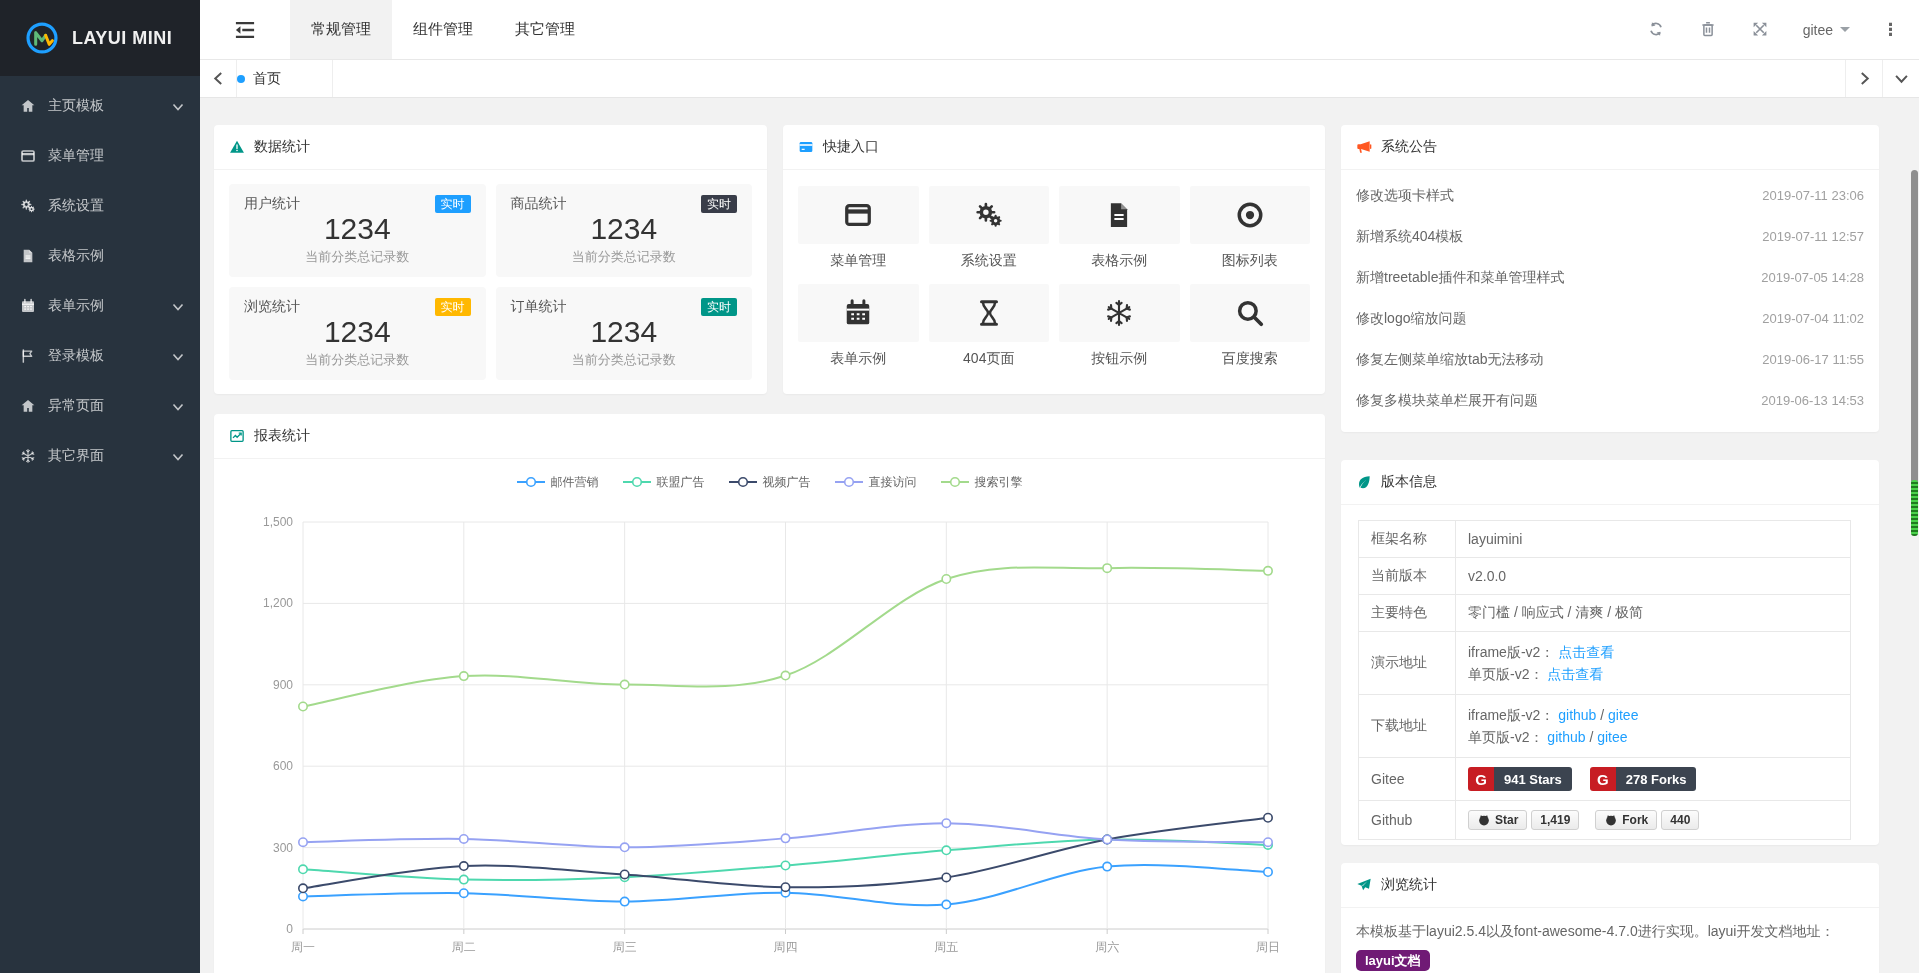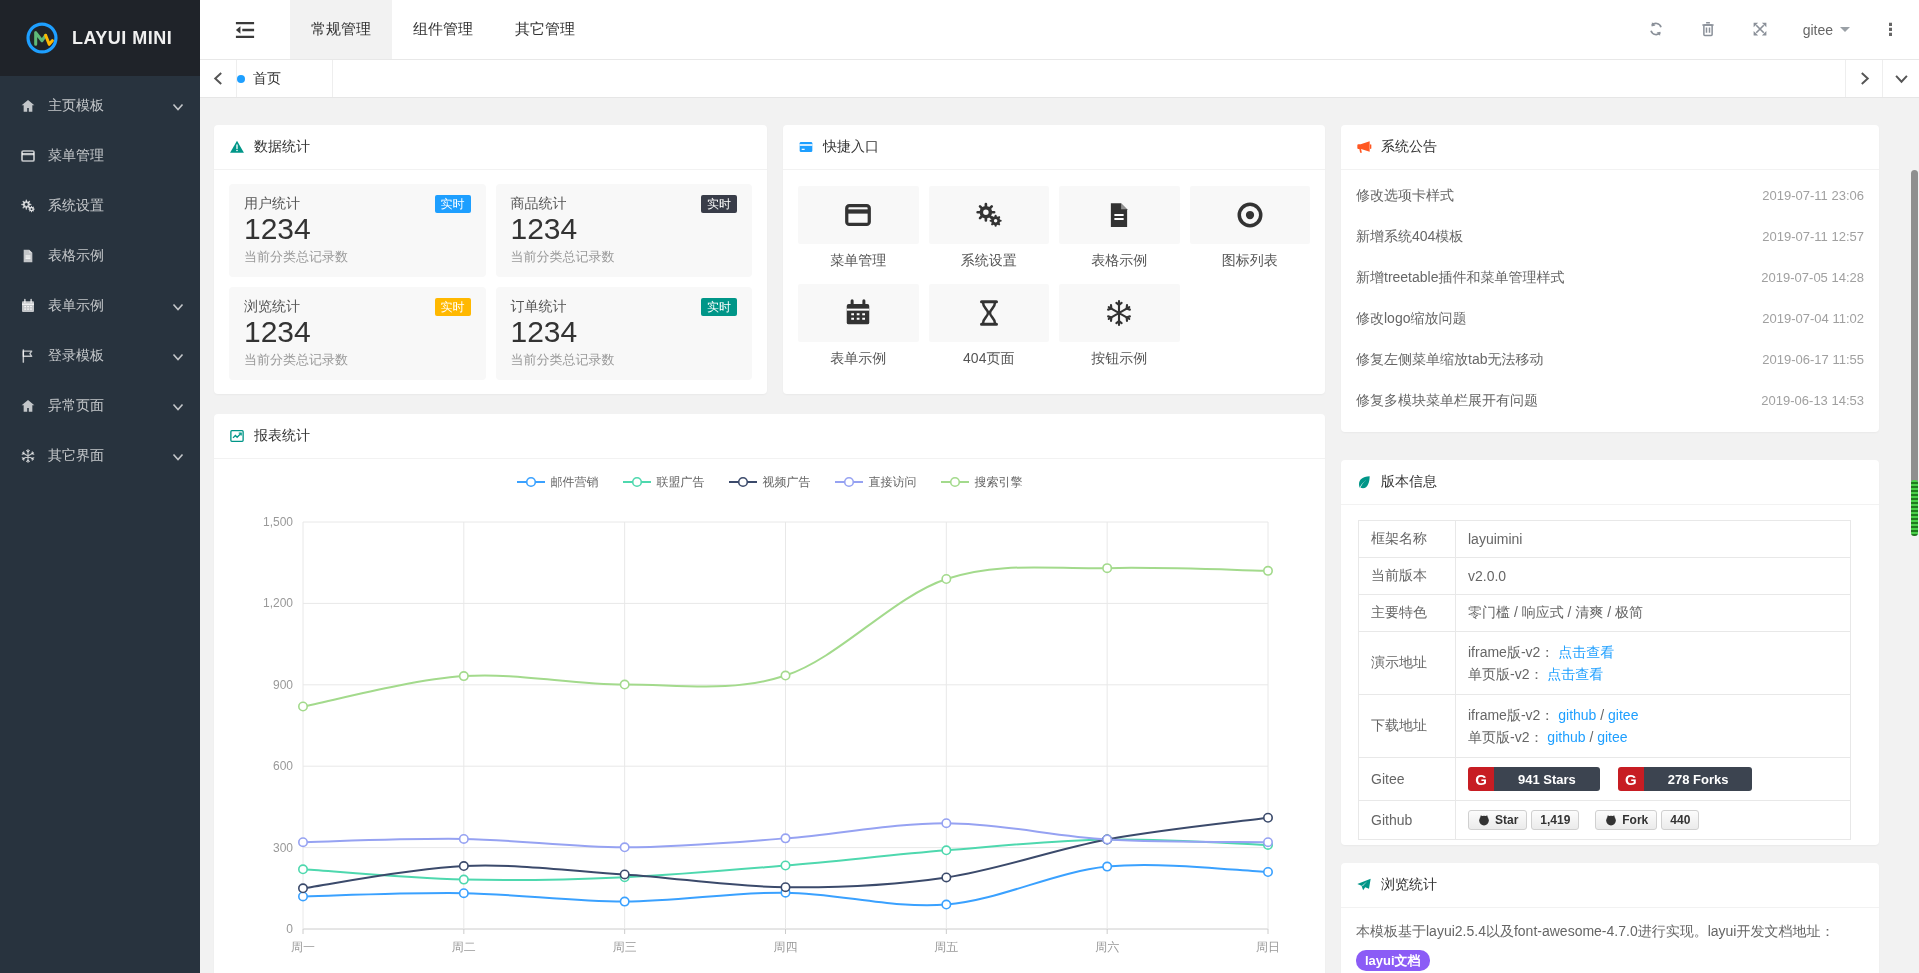--- a/index.html
+++ b/index.html
@@ -51,21 +51,21 @@
   .content { position:absolute; left:200px; top:98px; width:1719px; height:875px; overflow:hidden; }
   .card { position:absolute; background:#fff; border-radius:4px; box-shadow:0 1px 2px rgba(0,0,0,.04); }
   .card-head { height:45px; display:flex; align-items:center; gap:9px; padding:0 15px;
     border-bottom:1px solid #f2f2f2; font-size:14px; color:#333; }
   .ch-icon { width:16px; height:16px; display:inline-flex; }
   .ch-icon svg { width:16px; height:16px; }
   .c-green { color:#009688; } .c-blue { color:#1E9FFF; } .c-red { color:#FF5722; } .c-teal { color:#009688; }
 
   #card-stats { left:14px; top:27px; width:553px; height:269px; }
   .stats-grid { display:grid; grid-template-columns:1fr 1fr; gap:10px; padding:14px 15px; }
-  .stat-box { background:#f8f8f8; border-radius:4px; height:93px; padding:11px 15px; }
+  .stat-box { background:#f8f8f8; border-radius:4px; height:93px; padding:11px 15px;text-align:center; }
   .stat-top { display:flex; justify-content:space-between; align-items:flex-start; }
   .stat-label { font-size:14px; color:#555; }
   .stat-badge { font-size:12px; color:#fff; border-radius:2px; padding:3px 6px; line-height:1; }
   .stat-value { font-size:30px; color:#333; line-height:32px; }
   .stat-cap { font-size:13px; color:#999; margin-top:3px; }
 
   #card-quick { left:583px; top:27px; width:542px; height:269px; }
   .quick-grid { display:grid; grid-template-columns:repeat(4,1fr); column-gap:10px; row-gap:14px; padding:16px 15px; }
   .quick-item { cursor:pointer; text-align:center; }
   .quick-iconbox { height:58px; background:#f8f8f8; border-radius:2px; display:flex; align-items:center; justify-content:center; color:#333; }
@@ -86,32 +86,32 @@
   #card-version { left:1141px; top:362px; width:538px; height:385px; }
   .vtable { margin:15px 17px; border-collapse:collapse; width:493px; font-size:14px; }
   .vtable td { border:1px solid #e8e8e8; padding:9px 12px; color:#666; vertical-align:middle; }
   .vtable td.vl { width:97px; background:#fff; }
   .vtable .vv div { line-height:22px; }
   .vtable a { color:#1E9FFF; text-decoration:none; cursor:pointer; }
   .gitee-badge { display:inline-flex; height:24px; margin-right:14px; cursor:pointer; vertical-align:middle;
     border-radius:3px; overflow:hidden; }
   .gb-logo { width:26px; background:#c71d23; color:#fff; font-weight:bold; font-size:15px;
     display:flex; align-items:center; justify-content:center; }
-  .gb-text { background:#3c4450; color:#fff; font-weight:bold; font-size:13px; padding:0 24px;
+  .gb-text { background:#3c4450; color:#fff; font-weight:bold; font-size:13px; padding:0 10px;
     display:flex; align-items:center; }
   .gh-group { display:inline-flex; align-items:center; margin-right:12px; vertical-align:middle; }
   .gh-btn,.gh-count { border:1px solid #d0d0d0; border-radius:3px; background:linear-gradient(#fcfcfc,#ebebeb);
     font-size:12px; font-weight:bold; color:#333; padding:2px 8px; display:inline-flex; align-items:flex-start; gap:4px; cursor:pointer; }
   .gh-count { margin-left:4px; }
   .gh-btn svg { width:14px; height:14px; }
 
   #card-author { left:1141px; top:765px; width:538px; height:220px; }
   .author-body { padding:10px 15px; font-size:14px; color:#666; line-height:26px; }
-  .badge-orange { display:inline-block; background:#8b5cf6; color:#fff; font-size:13px; font-weight:bold;
-    border-radius:10px; padding:4px 9px; line-height:1; margin:6px 0; cursor:pointer; }
+  .badge-orange { display:inline-block; background:#701a75; color:#fff; font-size:13px; font-weight:bold;
+    border-radius:5px; padding:4px 9px; line-height:1; margin:6px 0; cursor:pointer; }
 
   
   .scrollbar { position:absolute; right:0; top:0; width:9px; height:875px; }
   .sb-thumb { position:absolute; right:1px; top:72px; width:7px; height:335px; background:#8f8f8f; border-radius:4px; }
   .sb-marker { position:absolute; right:1px; top:382px; width:7px; height:56px; border-radius:3px;
     background:repeating-linear-gradient(180deg,#4bd14b 0 2px,#1f7a1f 2px 4px); }
 </style>
 </head>
 <body>
 
@@ -450,20 +450,31 @@
               <span style="width:30px;height:30px;display:inline-flex">
                 <svg viewBox="0 0 24 24">
                   <g fill="none" stroke="currentColor" stroke-width="1.7" stroke-linecap="round">
                     <path d="M12 2.5v19M3.8 7.25l16.4 9.5M20.2 7.25 3.8 16.75"></path>
                     <path d="M12 5.5 9.9 3.9M12 5.5l2.1-1.6M12 18.5l-2.1 1.6M12 18.5l2.1 1.6M5.9 8.4l-.3-2.7M5.9 8.4l-2.6.9M18.1 15.6l.3 2.7M18.1 15.6l2.6-.9M18.1 8.4l2.6.9M18.1 8.4l.3-2.7M5.9 15.6l-2.6-.9M5.9 15.6l-.3 2.7"></path>
                   </g>
                 </svg>
               </span>
             </div>
             <div class="quick-label">按钮示例</div>
+          </div>
+          <div class="quick-item">
+            <div class="quick-iconbox">
+              <span style="width:30px;height:30px;display:inline-flex">
+                <svg viewBox="0 0 24 24">
+                  <circle cx="10.3" cy="10.3" r="6.6" fill="none" stroke="currentColor" stroke-width="2.8"></circle>
+                  <path d="M15.4 15.4 21 21" stroke="currentColor" stroke-width="3" stroke-linecap="round"></path>
+                </svg>
+              </span>
+            </div>
+            <div class="quick-label">百度搜索</div>
           </div>
         </div>
     </section>
 
     <section class="card" id="card-notice">
       <div class="card-head">
         <span class="ch-icon c-red">
           <svg viewBox="0 0 24 24">
               <path d="M20.5 3.5 7 8H3.5A1.5 1.5 0 0 0 2 9.5v4A1.5 1.5 0 0 0 3.5 15H5l1.2 5.5h2.6L7.6 15 20.5 19z" fill="currentColor"></path>
               <path d="M22 9v5" stroke="currentColor" stroke-width="2" stroke-linecap="round"></path>

